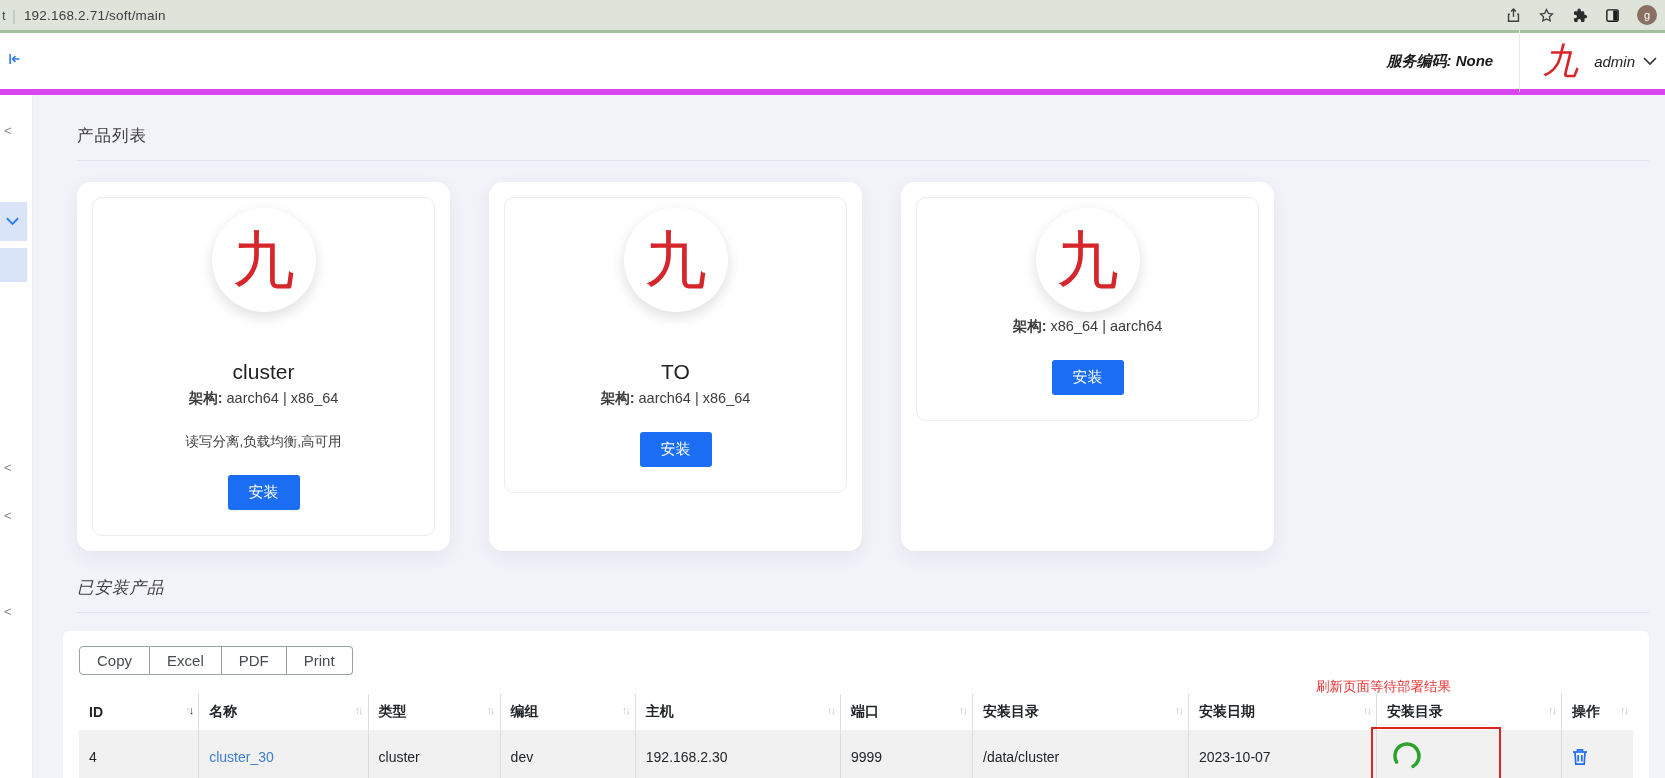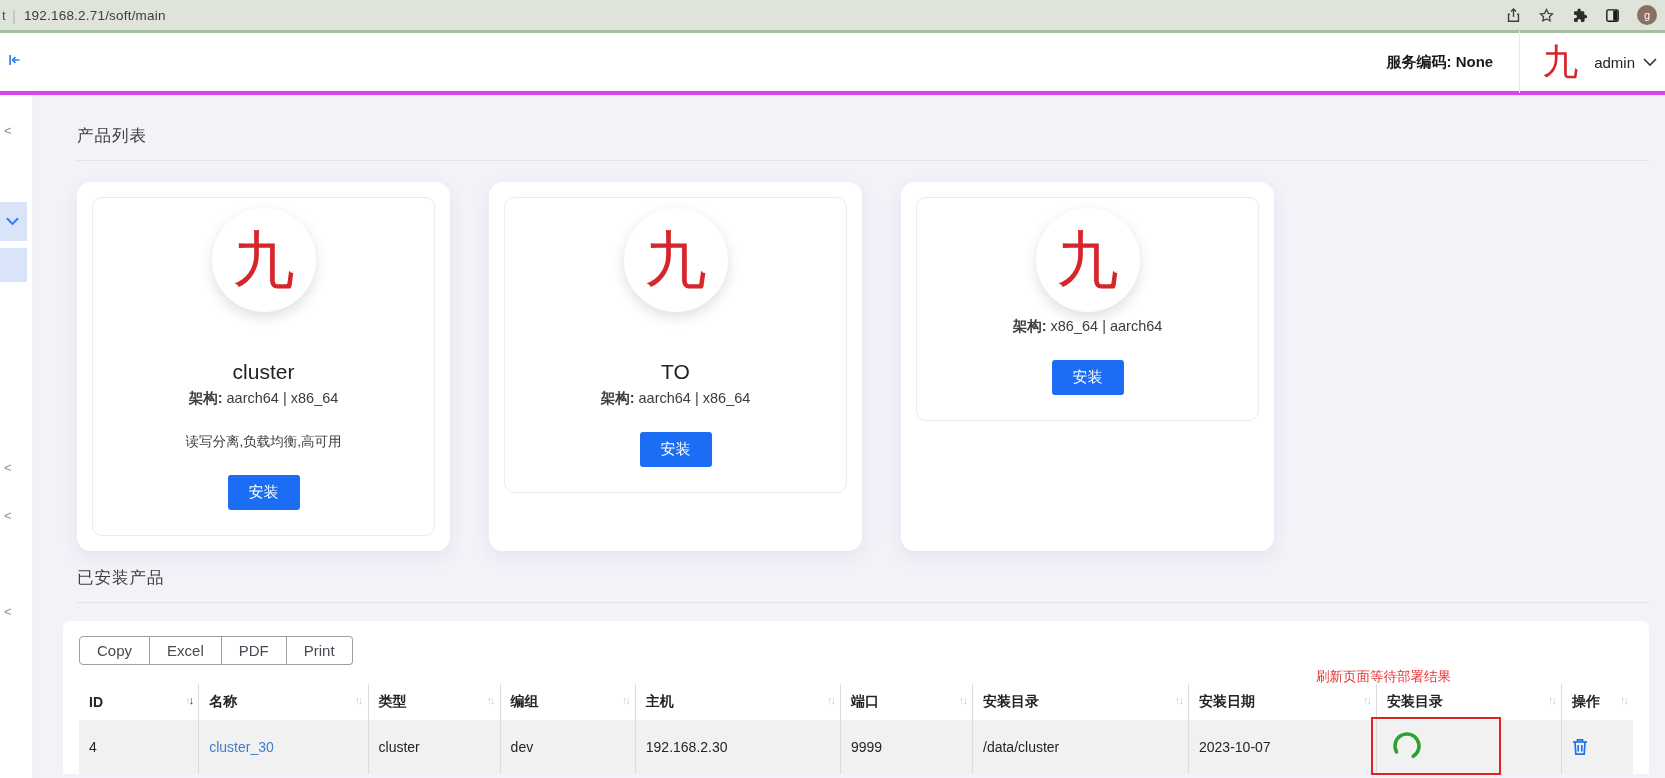--- a/index.html
+++ b/index.html
@@ -11,22 +11,22 @@
   .tab-fragment { color:#4b4f4a; font-size:13px; margin-left:2px; width:8px; overflow:hidden; }
   .omni-sep { color:#b4bcb1; font-size:15px; margin:0 8px 0 2px; }
   .url-text { color:#3c4043; font-size:13.5px; letter-spacing:.2px; }
   .browser-icons { position:absolute; right:8px; top:0; height:30px; display:flex; align-items:center; gap:16px; }
   .bicon { width:17px; height:17px; display:flex; align-items:center; justify-content:center; color:#3c4043; }
   .avatar-circle { width:20px; height:20px; border-radius:50%; background:#8a6f63; color:#fff;
     font-size:11px; display:flex; align-items:center; justify-content:center; }
   .green-line { height:3px; background:#a4bf9d; }
 
   
-  .app-header { height:62px; background:#fff; border-bottom:4px solid #d946ef; position:relative;
-    display:flex; align-items:center; justify-content:flex-end; }
+  .app-header { height:62px; background:#fff; border-bottom:6px solid #d946ef; position:relative;
+    display:flex; align-items:center; justify-content:flex-end;font-style:italic; }
   .collapse-btn { position:absolute; left:7px; top:50%; transform:translateY(-50%); cursor:pointer; }
   .service-code { font-size:15px; font-weight:bold; color:#1b1b1b; margin-right:26px; }
   .header-divider { width:1px; height:62px; background:#e9e9ee; }
   .logo-char { color:#d5262b; font-size:36px; line-height:1; margin:0 16px 0 22px; }
   .user-name { font-size:15px; color:#222; margin-right:8px; }
   .user-chevron { margin-right:8px; display:flex; align-items:center; }
 
   
   .layout { display:flex; height:683px; }
   .sidebar { width:33px; background:#fff; border-right:1px solid #efeff4; position:relative; flex:none; }
@@ -50,21 +50,21 @@
     box-shadow:0 5px 14px rgba(0,0,0,.13); display:flex; align-items:center; justify-content:center; }
   .logo-circle span { color:#d5262b; font-size:62px; line-height:1; }
   .product-name { font-size:21px; color:#222; margin-top:48px; }
   .product-arch { font-size:14.5px; color:#3c3c3c; margin-top:5px; }
   .product-arch b { font-weight:bold; }
   .product-desc { font-size:13.5px; color:#3a3a3a; margin-top:25px; }
   .install-btn { margin-top:24px; background:#1b6ef3; color:#fff; border:none; border-radius:3px;
     font-size:15px; padding:8px 21px; cursor:pointer; }
 
   
-  .installed-title { margin-top:16px; }
+  .installed-title { margin-top:26px;font-style:italic; }
   .table-card { background:#fff; border-radius:6px 6px 0 0; margin:18px 0 0 2px; padding:15px 16px 0; }
   .table-toolbar { position:relative; height:48px; }
   .dt-buttons { display:inline-flex; }
   .dt-btn { background:#fff; border:1px solid #9aa0a8; border-left-width:0; color:#454b52;
     font-size:15px; padding:5px 17px; cursor:pointer; }
   .dt-btn:first-child { border-left-width:1px; border-radius:4px 0 0 4px; }
   .dt-btn:last-child { border-radius:0 4px 4px 0; }
   .search-wrap { position:absolute; right:4px; top:4px; display:flex; align-items:center; }
   .search-label { font-size:15px; color:#333; margin-right:6px; }
   .search-input { width:160px; height:25px; border:1px solid #cfcfcf; border-radius:3px; padding:0 6px; font-size:13px; }

